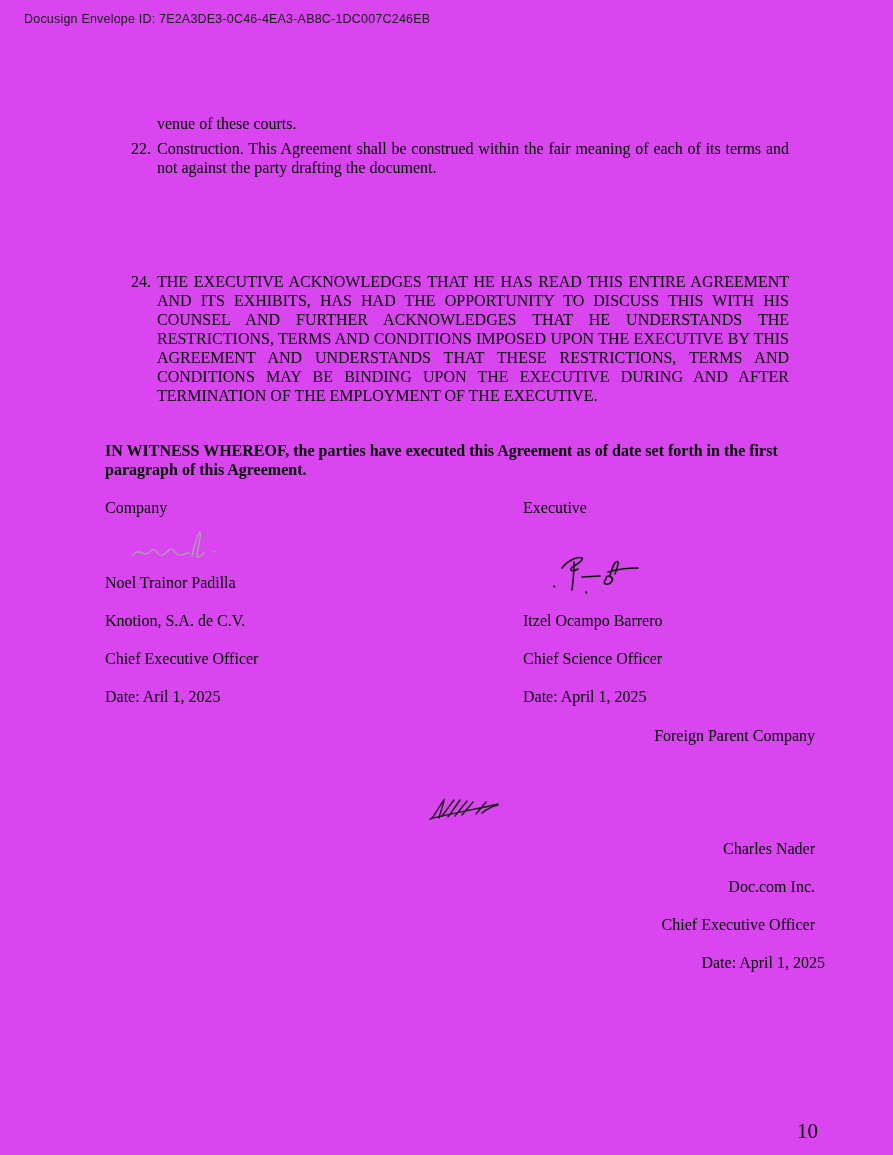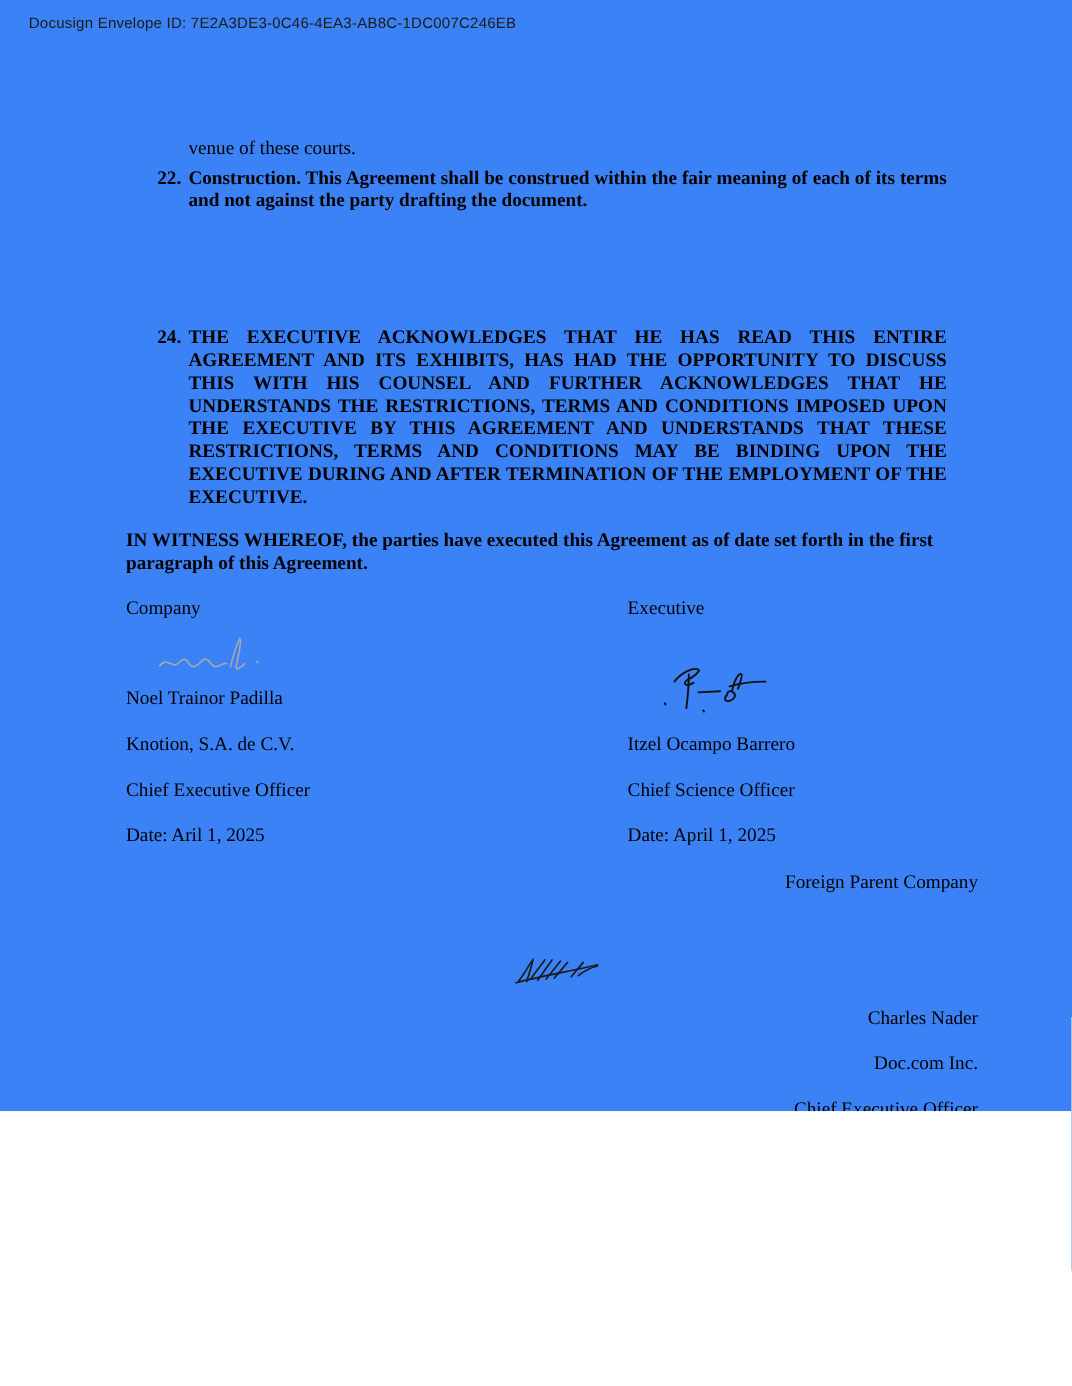--- a/index.html
+++ b/index.html
@@ -1,41 +1,40 @@
 <!DOCTYPE html>
 <html><head>
 <meta charset="utf-8">
 <style>
   html, body { margin: 0; padding: 0; background: #ffffff; }
   .page {
     position: relative;
     width: 893px;
-    height: 926px;
-    background: #3b82f6;
+    height: 1155px;
+    background: #d946ef;
     font-family: "Liberation Serif", serif;
     font-size: 16px;
     line-height: 19px;
     color: #000000;
     overflow: hidden;
   }
   .docusign-header {
     position: absolute;
     left: 24px;
     top: 10px;
     font-family: "Liberation Sans", sans-serif;
     font-size: 12.5px;
     color: #1a1a1a;
     letter-spacing: 0.2px;
   }
   .clause {
     position: absolute;
     left: 131px;
     width: 658px;
     display: flex;
-    font-weight: bold;
   }
   .clause .num { flex: 0 0 26px; width: 26px; }
   .clause .txt { flex: 1; text-align: justify; }
   .continuation { position: absolute; left: 157px; top: 114px; }
   .witness { position: absolute; left: 105px; top: 441px; width: 688px; font-weight: bold; }
   .sig-label-left  { position: absolute; left: 105px; }
   .sig-label-right { position: absolute; left: 523px; }
   .center-block { position: absolute; left: 105px; width: 710px; text-align: right; }
   .center-block.date-shift { left: 115px; }
   .sig-svg { position: absolute; }

